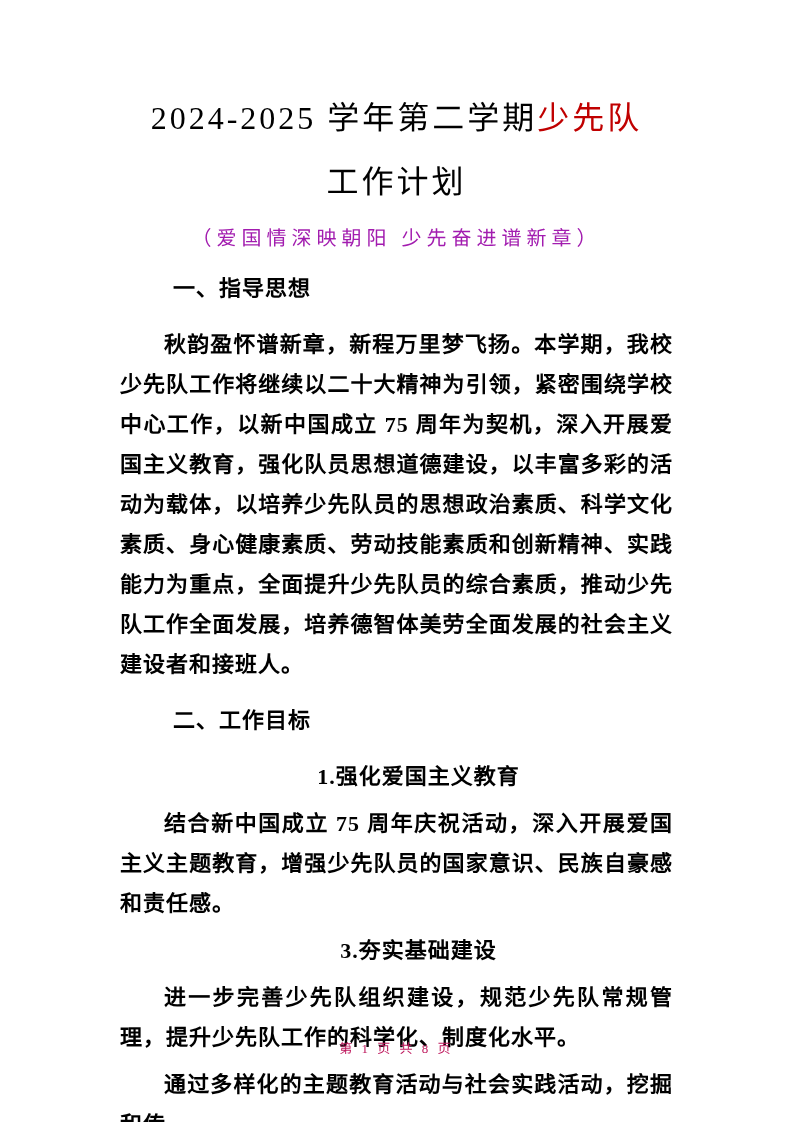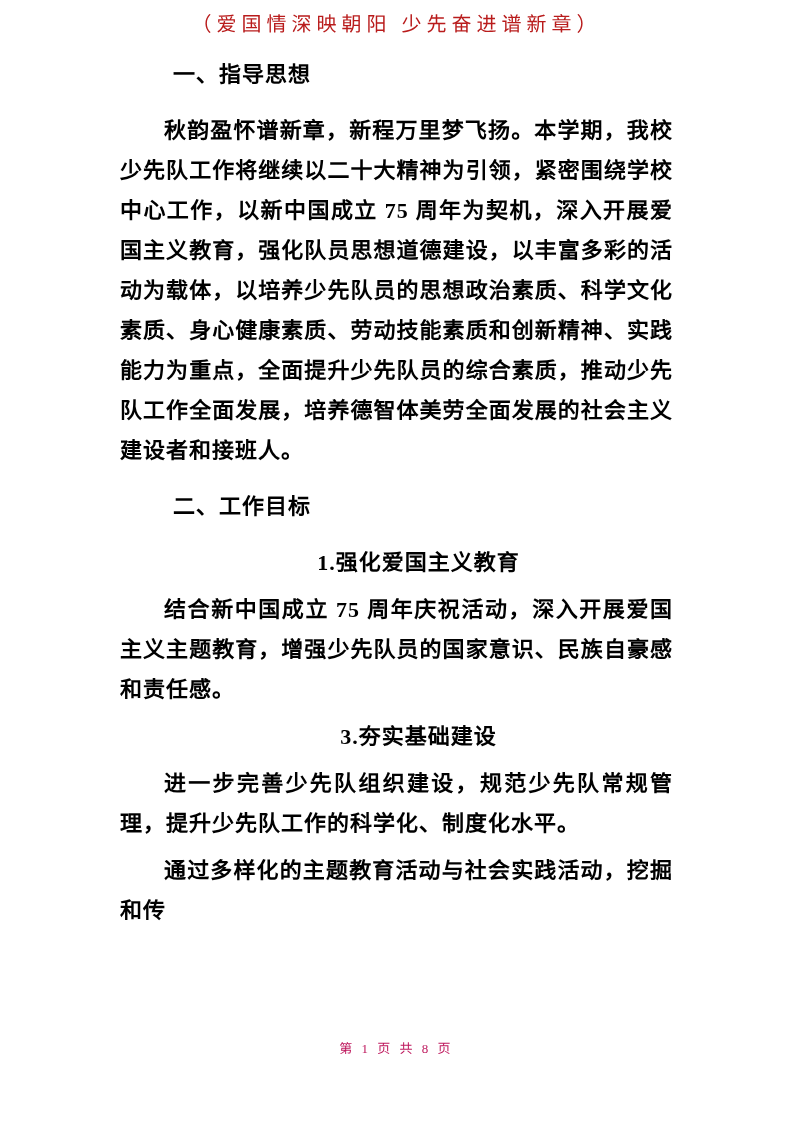--- a/index.html
+++ b/index.html
@@ -32,21 +32,21 @@
   }
   .red-text {
     color: #c00000;
   }
   .subtitle {
     margin-top: 9px;
     font-size: 20px;
     line-height: 30px;
     text-align: center;
     letter-spacing: 5px;
-    color: #b91c1c;
+    color: #a21caf;
   }
   .content {
     margin-top: 11px;
     font-size: 22px;
     line-height: 40px;
   }
   .heading {
     margin: 16px;
     font-weight: bold;
     text-indent: 2em;
@@ -77,20 +77,24 @@
     line-height: 18px;
     letter-spacing: 3px;
     color: #be185d;
   }
 </style>
 </head>
 <body>
 
 <div class="page">
 
+  <div class="doc-title">
+    <div class="title-line"><span>2024-2025 学年第二学期</span><span class="red-text">少先队</span></div>
+    <div class="title-line"><span>工作计划</span></div>
+  </div>
 
   <div class="subtitle">（爱国情深映朝阳 少先奋进谱新章）</div>
 
   <div class="content">
     <p class="heading">一、指导思想</p>
     <p class="para">秋韵盈怀谱新章，新程万里梦飞扬。本学期，我校少先队工作将继续以二十大精神为引领，紧密围绕学校中心工作，以新中国成立 75 周年为契机，深入开展爱国主义教育，强化队员思想道德建设，以丰富多彩的活动为载体，以培养少先队员的思想政治素质、科学文化素质、身心健康素质、劳动技能素质和创新精神、实践能力为重点，全面提升少先队员的综合素质，推动少先队工作全面发展，培养德智体美劳全面发展的社会主义建设者和接班人。</p>
     <p class="heading">二、工作目标</p>
     <p class="subheading">1.强化爱国主义教育</p>
     <p class="para">结合新中国成立 75 周年庆祝活动，深入开展爱国主义主题教育，增强少先队员的国家意识、民族自豪感和责任感。</p>
     <p class="subheading">3.夯实基础建设</p>

